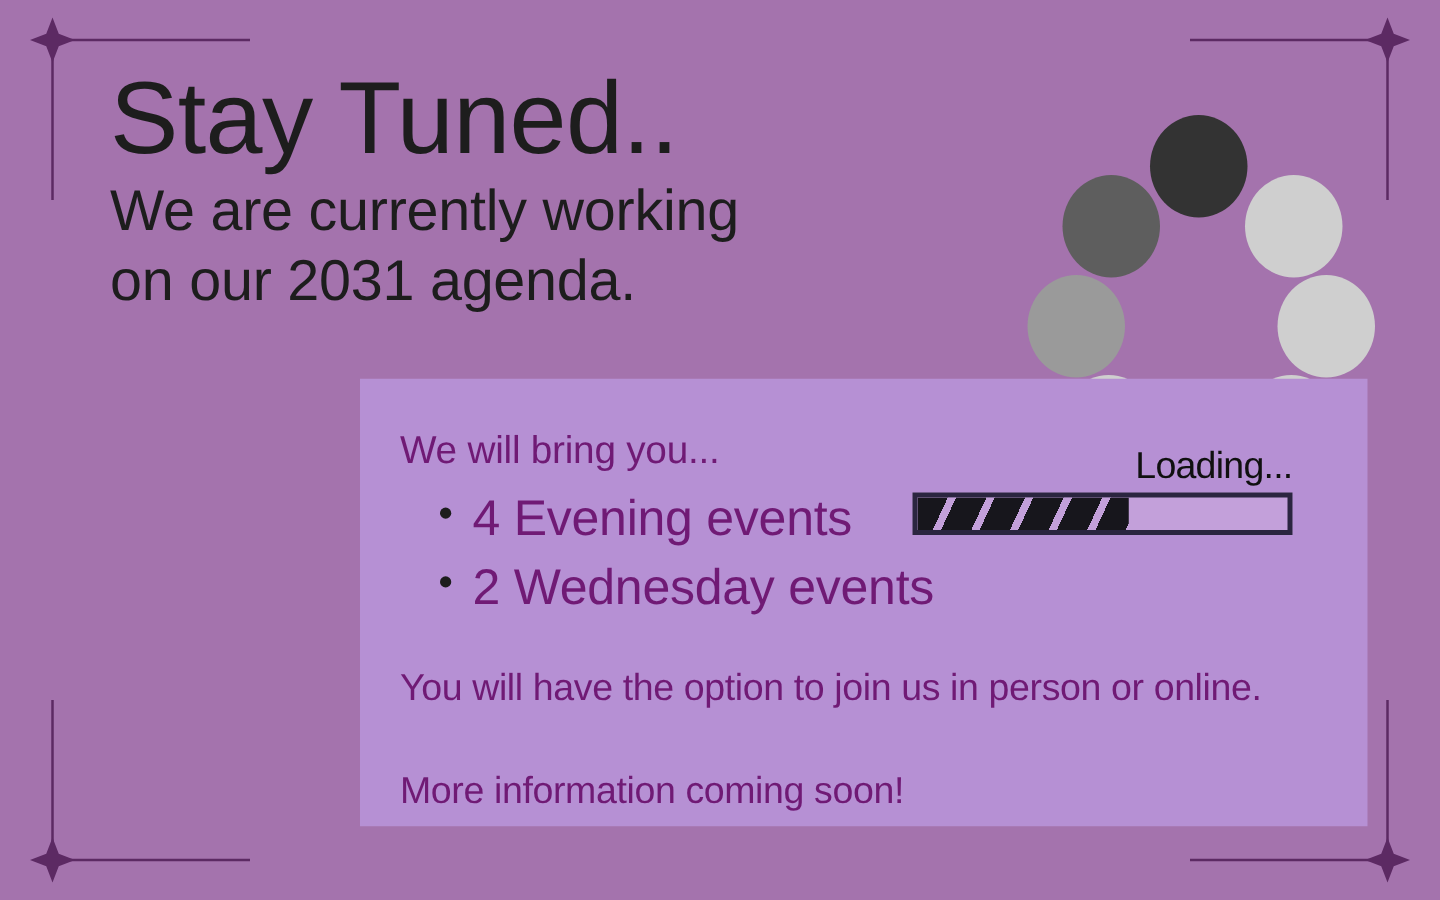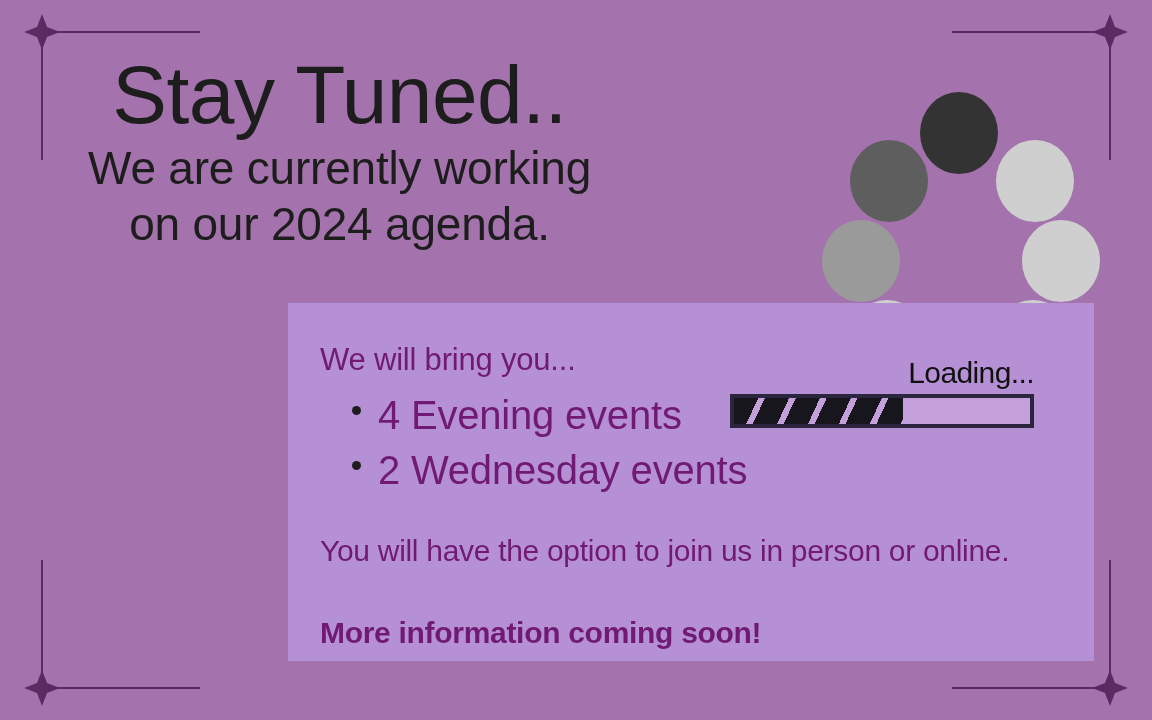--- a/index.html
+++ b/index.html
@@ -20,21 +20,20 @@
   .corner svg { display:block; width:100%; height:100%; overflow:visible; }
   .c-tl { top:14px;  left:24px;  }
   .c-tr { top:14px;  right:24px; transform:scaleX(-1); }
   .c-bl { bottom:14px; left:24px; transform:scaleY(-1); }
   .c-br { bottom:14px; right:24px; transform:scale(-1,-1); }
 
   
   .headline {
     position:absolute; left:88px; top:56px;
     color:#1d1d1d;
-    text-align:center;
   }
   .title {
     font-size:82px;
     line-height:0.95;
     font-weight:400;
     letter-spacing:-0.5px;
     white-space:nowrap;
   }
   .subtitle {
     margin-top:6px;
@@ -96,21 +95,21 @@
   }
   .para {
     position:absolute;
     left:0;
     font-size:30px;
     line-height:1.3;
     letter-spacing:-0.3px;
     white-space:nowrap;
   }
   .para-1 { top:190px; }
-  .para-2 { top:272px;font-weight:bold; }
+  .para-2 { top:272px; }
 
   
   .loading {
     position:absolute;
     left:730px; top:358px;
     width:304px;
   }
   .loading-label {
     font-size:30px;
     line-height:1;
@@ -167,21 +166,21 @@
       <line x1="18" y1="18" x2="176" y2="18" stroke="#5c2a63" stroke-width="2"></line>
       <line x1="18" y1="18" x2="18" y2="146" stroke="#5c2a63" stroke-width="2"></line>
       <path d="M18 0 L23 13 L36 18 L23 23 L18 36 L13 23 L0 18 L13 13 Z" fill="#5c2a63"></path>
     </svg>
   </div>
 
   <div class="headline">
     <div class="title">Stay Tuned..</div>
     <div class="subtitle">
       <span>We are currently working</span>
-      <span>on our 2024 agenda.</span>
+      <span>on our 2031 agenda.</span>
     </div>
   </div>
 
   <div class="spinner" id="spinner">
       <div class="dot" style="left: 104px; top: 0px; background: rgb(51, 51, 51);"></div>
       <div class="dot" style="left: 180px; top: 48px; background: rgb(207, 207, 207);"></div>
       <div class="dot" style="left: 206px; top: 128px; background: rgb(207, 207, 207);"></div>
       <div class="dot" style="left: 178px; top: 208px; background: rgb(207, 207, 207);"></div>
       <div class="dot" style="left: 106px; top: 240px; background: rgb(207, 207, 207);"></div>
       <div class="dot" style="left: 32px; top: 208px; background: rgb(207, 207, 207);"></div>

